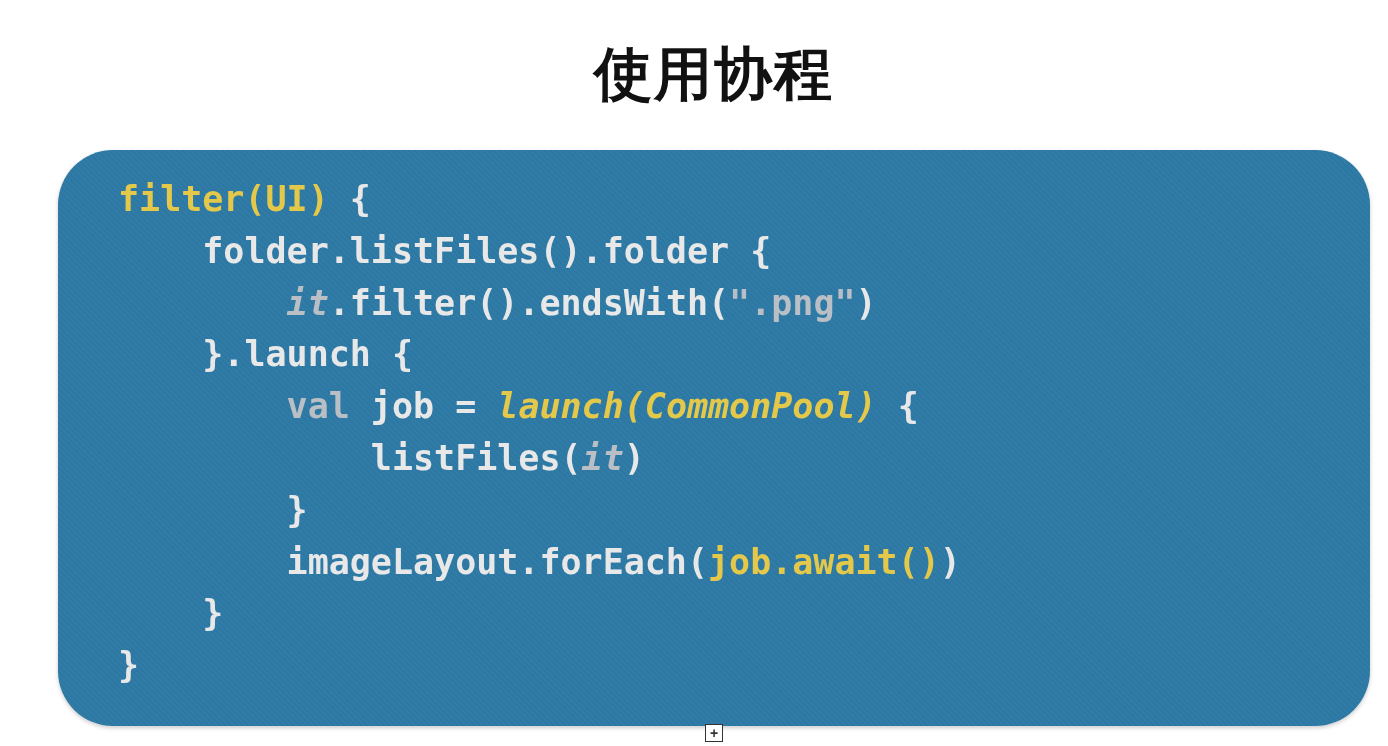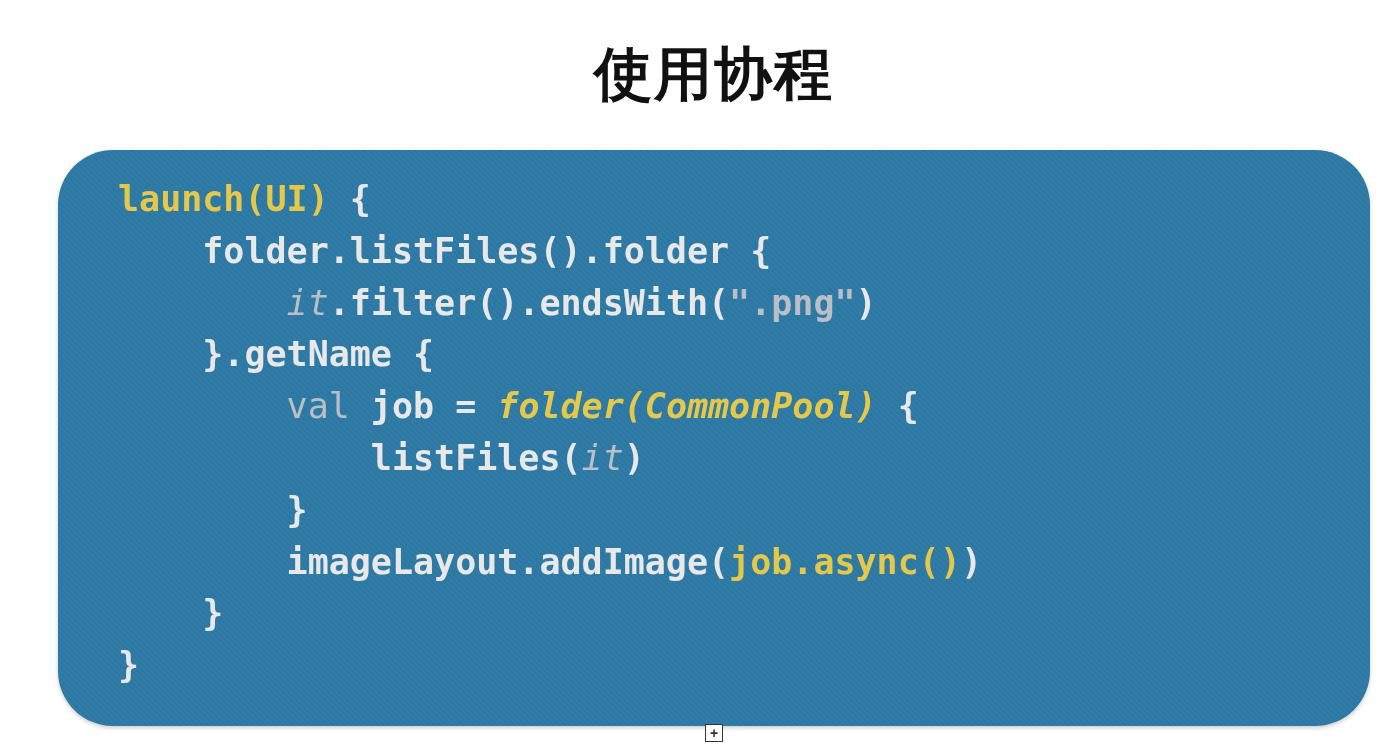--- a/index.html
+++ b/index.html
@@ -45,22 +45,22 @@
     margin: 0;
     font-family: "Menlo", "Consolas", "DejaVu Sans Mono", monospace;
     font-size: 35px;
     line-height: 1.48;
     color: #e8e8e8;
     white-space: pre;
     font-weight: 600;
   }
   .tok-yellow { color: #e4c84a; font-weight: 700; }
   .tok-yellow-i { color: #e4c84a; font-weight: 700; font-style: italic; }
-  .tok-gray-b  { color: #b9bfc4; font-weight: 400; }
-  .tok-gray-i  { color: #b9bfc4; font-weight: 400; font-style: italic; }
+  .tok-gray-b  { color: #b9bfc4; font-weight: 700; }
+  .tok-gray-i  { color: #b9bfc4; font-weight: 700; font-style: italic; }
   .tok-gray-s  { color: #b9bfc4; font-weight: 700; }
   .tok-plain   { color: #e8e8e8; }
   .expand-icon {
     position: absolute;
     left: 50%;
     transform: translateX(-50%);
     bottom: 4px;
     width: 18px;
     height: 18px;
     border: 1.5px solid #333;
@@ -80,27 +80,27 @@
   }
 </style>
 </head>
 <body>
 
 <div class="slide">
 
   <div class="title">使用协程</div>
 
   <div class="code-card">
-<pre class="code"><span class="tok-yellow">launch(UI)</span><span class="tok-plain"> {</span>
+<pre class="code"><span class="tok-yellow">filter(UI)</span><span class="tok-plain"> {</span>
 <span class="tok-plain">    folder.listFiles().folder {</span>
 <span class="tok-plain">        </span><span class="tok-gray-i">it</span><span class="tok-plain">.filter().endsWith(</span><span class="tok-gray-s">".png"</span><span class="tok-plain">)</span>
-<span class="tok-plain">    }.getName {</span>
-<span class="tok-plain">        </span><span class="tok-gray-b">val</span><span class="tok-plain"> job = </span><span class="tok-yellow-i">folder(CommonPool)</span><span class="tok-plain"> {</span>
+<span class="tok-plain">    }.launch {</span>
+<span class="tok-plain">        </span><span class="tok-gray-b">val</span><span class="tok-plain"> job = </span><span class="tok-yellow-i">launch(CommonPool)</span><span class="tok-plain"> {</span>
 <span class="tok-plain">            listFiles(</span><span class="tok-gray-i">it</span><span class="tok-plain">)</span>
 <span class="tok-plain">        }</span>
-<span class="tok-plain">        imageLayout.addImage(</span><span class="tok-yellow">job.async()</span><span class="tok-plain">)</span>
+<span class="tok-plain">        imageLayout.forEach(</span><span class="tok-yellow">job.await()</span><span class="tok-plain">)</span>
 <span class="tok-plain">    }</span>
 <span class="tok-plain">}</span></pre>
   </div>
 
   <div class="expand-icon" title="expand"></div>
 
 </div>
 
 </body></html>

